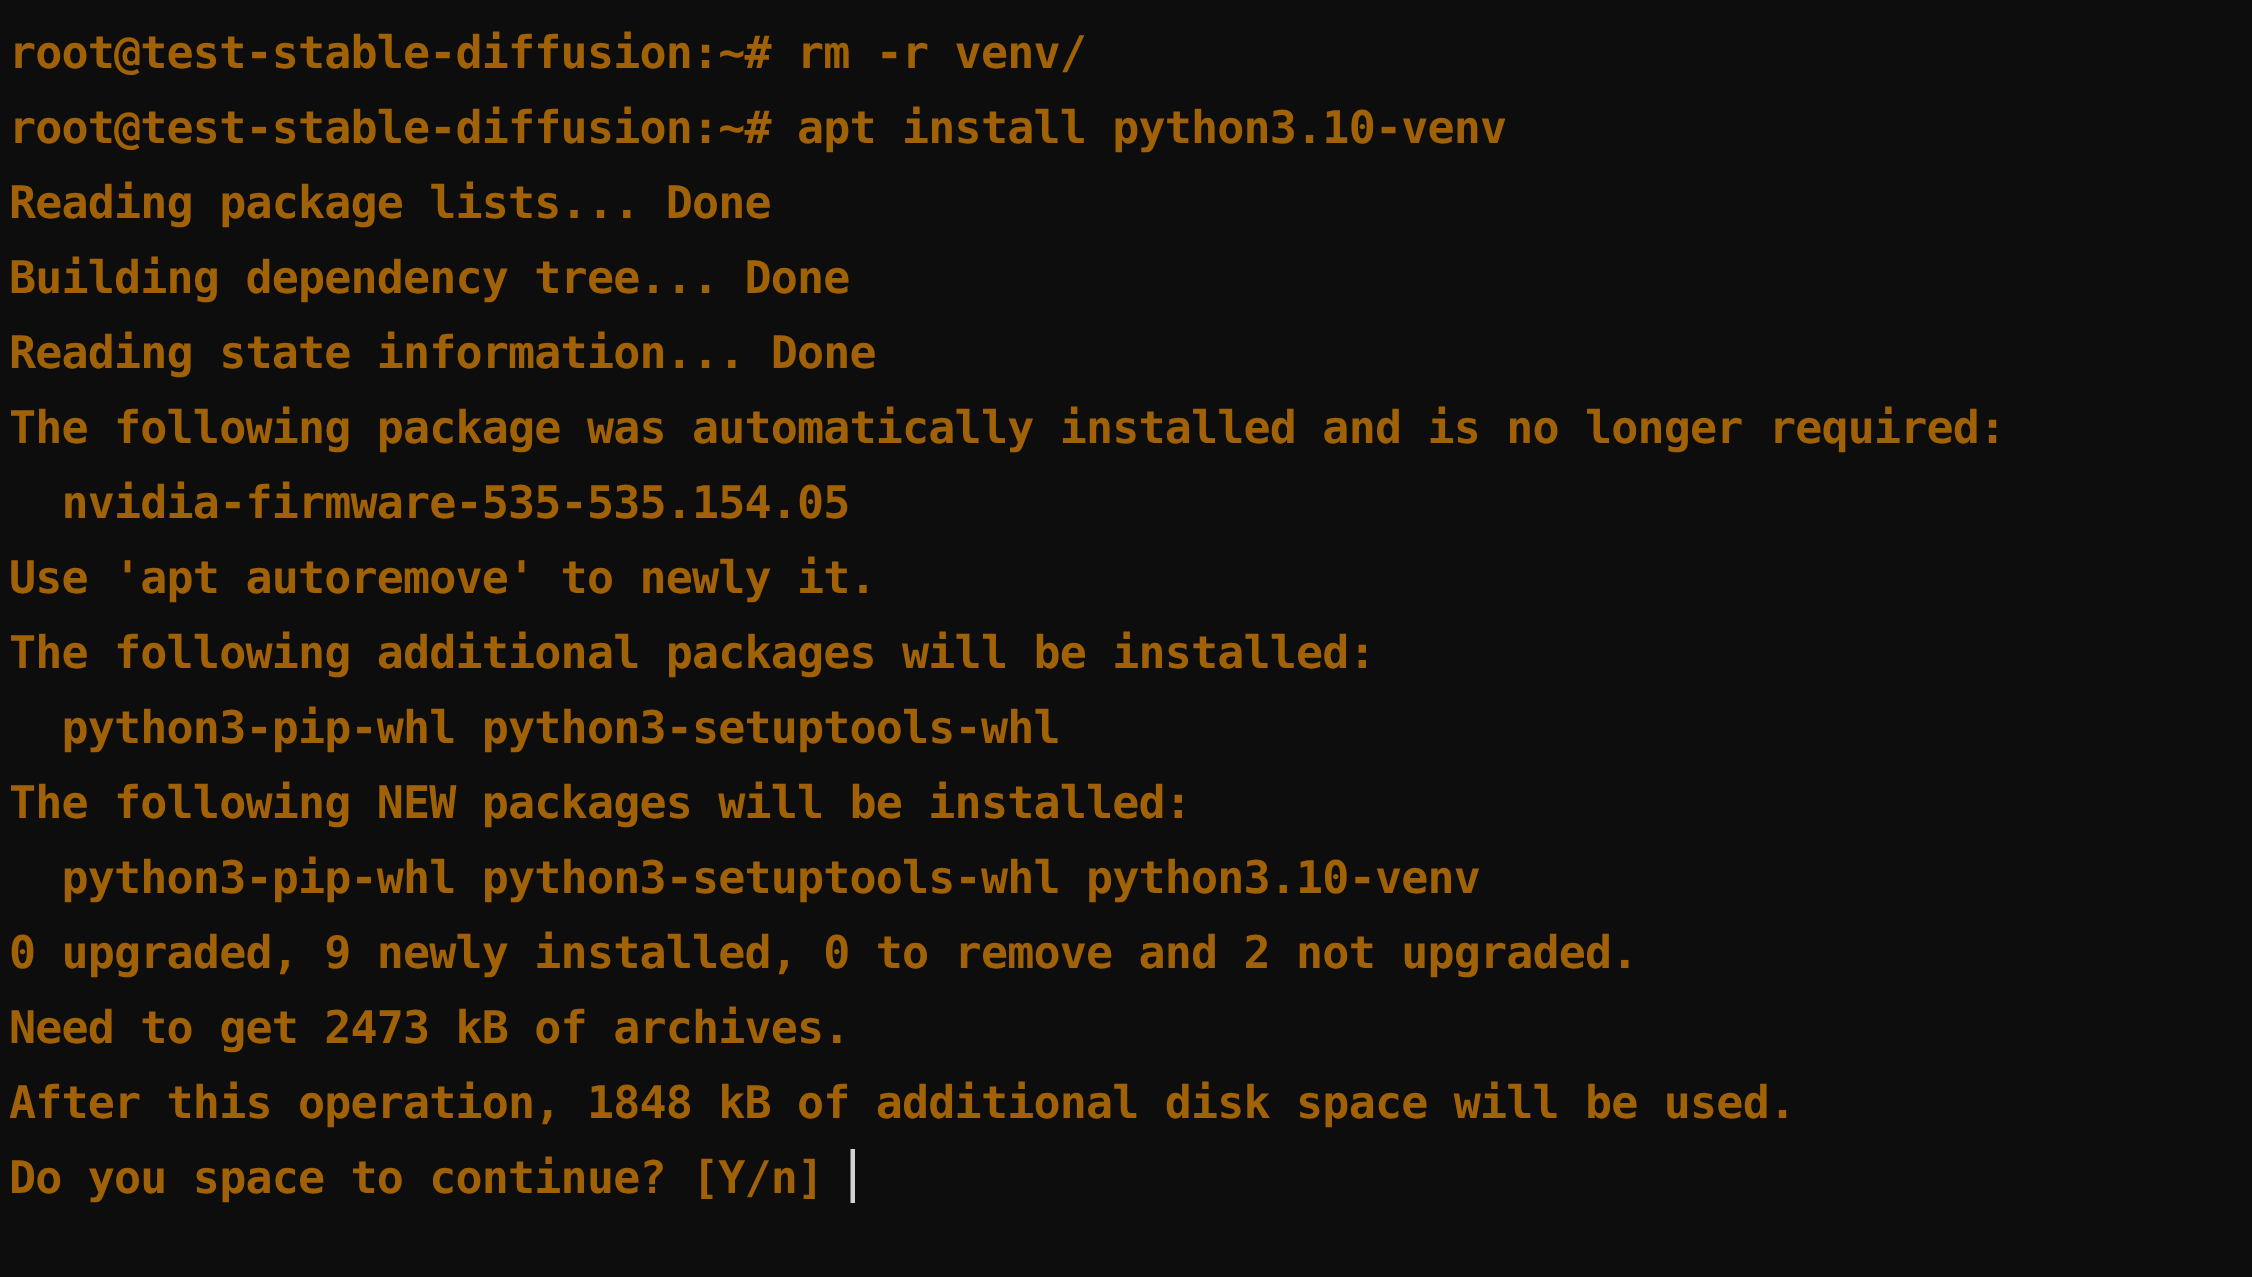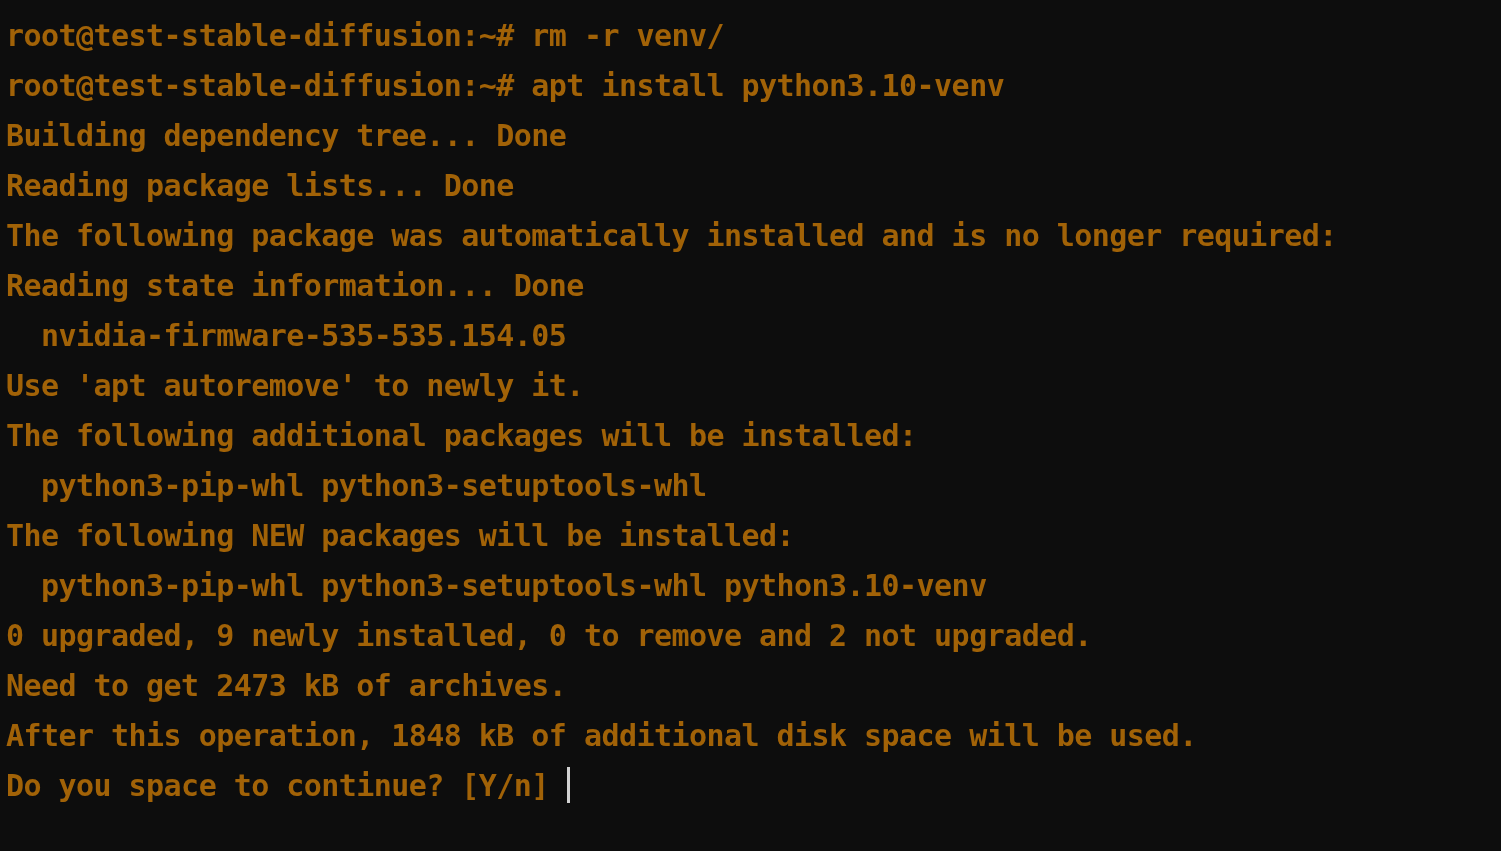--- a/index.html
+++ b/index.html
@@ -41,24 +41,24 @@
     vertical-align: -7px;
     margin-left: 1px;
   }
 </style>
 </head>
 <body>
 
 <div id="terminal">
   <span class="line">root@test-stable-diffusion:~# rm -r venv/</span>
   <span class="line">root@test-stable-diffusion:~# apt install python3.10-venv</span>
+  <span class="line">Reading package lists... Done</span>
   <span class="line">Building dependency tree... Done</span>
-  <span class="line">Reading package lists... Done</span>
+  <span class="line">Reading state information... Done</span>
   <span class="line">The following package was automatically installed and is no longer required:</span>
-  <span class="line">Reading state information... Done</span>
   <span class="line">  nvidia-firmware-535-535.154.05</span>
   <span class="line">Use 'apt autoremove' to newly it.</span>
   <span class="line">The following additional packages will be installed:</span>
   <span class="line">  python3-pip-whl python3-setuptools-whl</span>
   <span class="line">The following NEW packages will be installed:</span>
   <span class="line">  python3-pip-whl python3-setuptools-whl python3.10-venv</span>
   <span class="line">0 upgraded, 9 newly installed, 0 to remove and 2 not upgraded.</span>
   <span class="line">Need to get 2473 kB of archives.</span>
   <span class="line">After this operation, 1848 kB of additional disk space will be used.</span>
   <span class="line"><span>Do you space to continue? [Y/n] </span><span class="cursor"></span></span>

